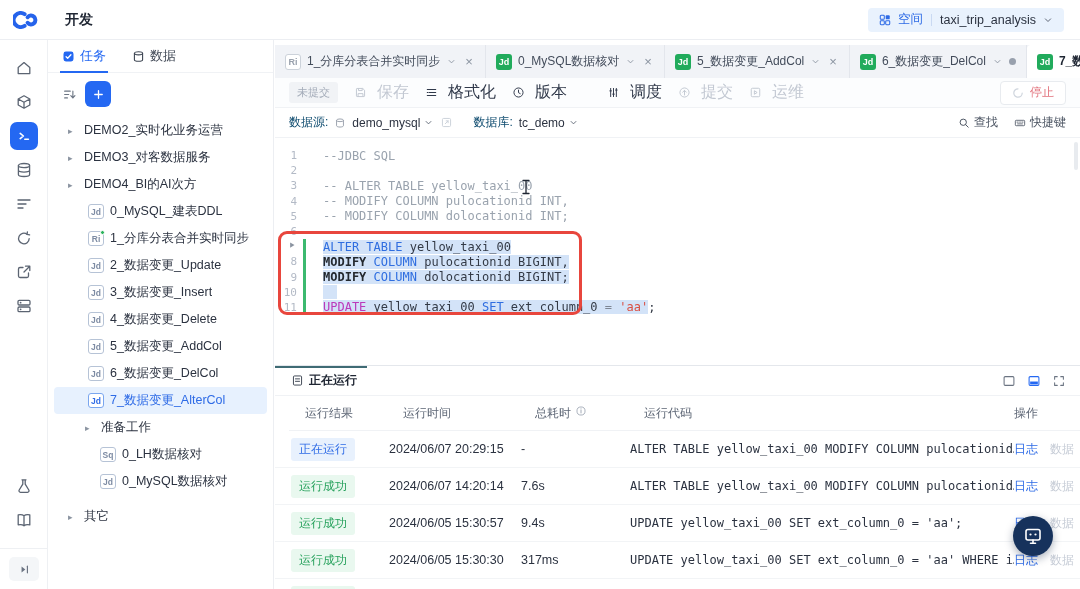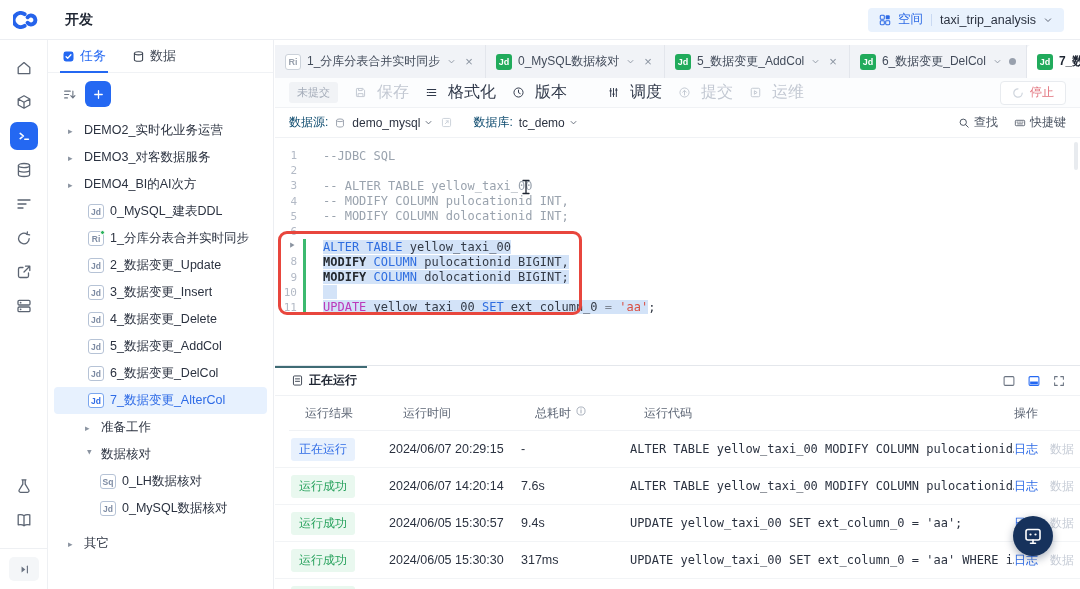--- a/index.html
+++ b/index.html
@@ -340,24 +340,20 @@
         <span class="tree-label">6_数据变更_DelCol</span>
       </div>
       <div class="tree-row selected" style="padding-left: 34px;">
         <span class="fbadge">Jd</span>
         <span class="tree-label">7_数据变更_AlterCol</span>
       </div>
       <div class="tree-row" style="padding-left: 31px;">
         <span class="tree-arrow">▸</span>
         <span class="tree-label">准备工作</span>
       </div>
-      <div class="tree-row" style="padding-left: 31px;">
-        <span class="tree-arrow open">▸</span>
-        <span class="tree-label">数据核对</span>
-      </div>
       <div class="tree-row" style="padding-left: 46px;">
         <span class="fbadge">Sq</span>
         <span class="tree-label">0_LH数据核对</span>
       </div>
       <div class="tree-row" style="padding-left: 46px;">
         <span class="fbadge">Jd</span>
         <span class="tree-label">0_MySQL数据核对</span>
       </div>
       <div class="tree-row" style="padding-left: 14px; margin-top: 8px;">
         <span class="tree-arrow">▸</span>

